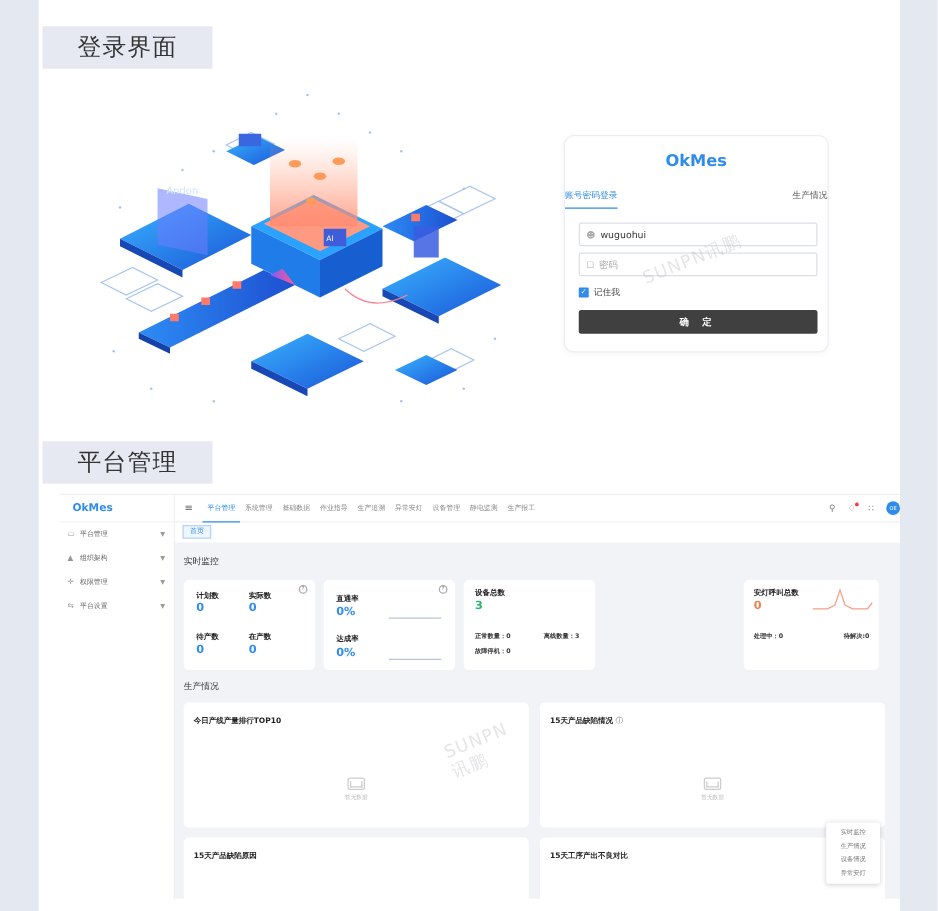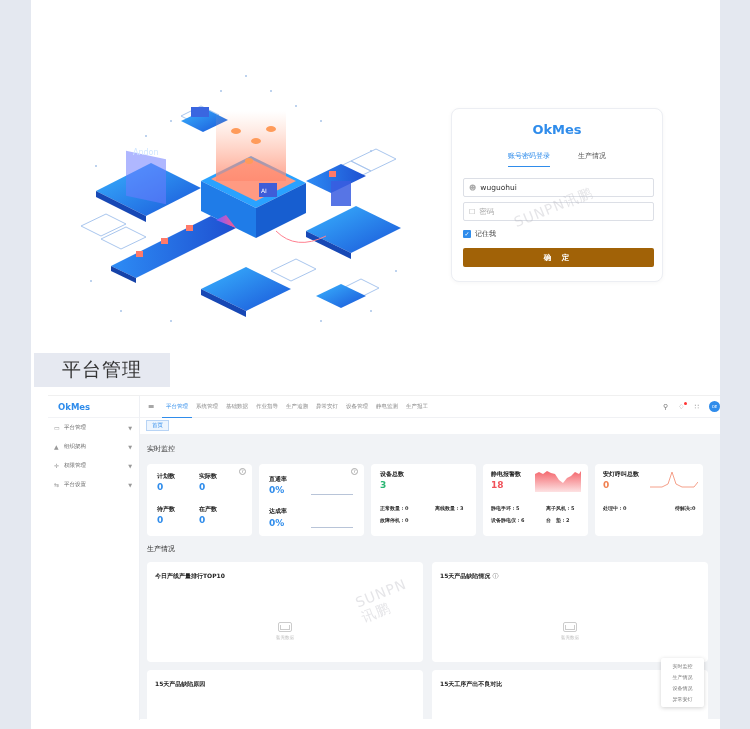--- a/index.html
+++ b/index.html
@@ -4,30 +4,30 @@
 <style>
 *{box-sizing:border-box;margin:0;padding:0}
 body{width:750px;height:729px;background:#e4e8f0;font-family:"DejaVu Sans","Liberation Sans",sans-serif;overflow:hidden;position:relative}
 .page{position:absolute;left:31px;top:0;width:689px;height:729px;background:#fff}
 .section-tag{position:absolute;left:3px;width:136px;height:34px;background:#e6e9f1;color:#333;font-size:19px;display:flex;align-items:center;justify-content:center;letter-spacing:1px}
 
 .illus{position:absolute;left:40px;top:71px;width:360px;height:260px}
 
 .login{position:absolute;left:420px;top:108px;width:212px;height:174px;border:1px solid #eceef3;border-radius:8px;background:#fff;box-shadow:0 1px 4px rgba(0,0,0,.04)}
 .login .brand{position:absolute;top:13px;width:100%;text-align:center;color:#2f8ceb;font-weight:bold;font-size:13px}
-.login .tabs{position:absolute;top:42px;left:0;width:100%;display:flex;justify-content:center;gap:28px;font-size:7px}
+.login .tabs{position:absolute;top:42px;left:0;width:100%;display:flex;justify-content:space-between;gap:28px;font-size:7px}
 .login .tab{padding-bottom:5px;color:#555;cursor:pointer}
 .login .tab.active{color:#2f8ceb;border-bottom:1.5px solid #2f8ceb}
 .login .field{position:absolute;left:11px;width:191px;height:19px;border:1px solid #dcdfe6;border-radius:2px;font-size:7.5px;display:flex;align-items:center;padding-left:5px;color:#333}
 .login .field .ico{color:#aaa;margin-right:4px;font-size:7px}
 .login .field input{border:none;outline:none;font-size:7.5px;width:160px;background:transparent;font-family:inherit;color:#333}
 .login .field input::placeholder{color:#aaa}
 .login .remember{position:absolute;left:11px;top:120px;font-size:7px;color:#444;display:flex;align-items:center;gap:4px}
 .login .cb{width:8px;height:8px;background:#2f8ceb;border-radius:1px;color:#fff;font-size:6px;line-height:8px;text-align:center}
-.login .submit{position:absolute;left:11px;top:139px;width:191px;height:19px;background:#a16207;color:#fff;font-size:7.5px;border:none;border-radius:2px;font-weight:bold;letter-spacing:4px;font-family:inherit}
+.login .submit{position:absolute;left:11px;top:139px;width:191px;height:19px;background:#404040;color:#fff;font-size:7.5px;border:none;border-radius:2px;font-weight:bold;letter-spacing:4px;font-family:inherit}
 .wm{position:absolute;color:rgba(180,180,190,.35);font-size:14px;transform:rotate(-22deg);letter-spacing:1px;pointer-events:none}
 
 .app{position:absolute;left:17px;top:395px;width:672px;height:324px;background:#fff;border-top:1px solid #f0f0f0}
 .sidebar{position:absolute;left:0;top:0;width:92px;height:324px;background:#fff;border-right:1px solid #eef0f4}
 .sidebar .logo{height:22px;display:flex;align-items:center;padding-left:10px;color:#2f8ceb;font-weight:bold;font-size:8.5px;border-bottom:1px solid #f2f3f6}
 .sidebar .item{height:19px;display:flex;align-items:center;padding-left:6px;font-size:5.5px;color:#666;position:relative;cursor:pointer}
 .sidebar .item .ic{width:10px;color:#999;font-size:6px}
 .sidebar .item .chev{position:absolute;right:7px;color:#999;font-size:5px}
 .topbar{position:absolute;left:92px;top:0;right:0;height:22px;border-bottom:1px solid #f0f1f4;display:flex;align-items:center;font-size:5.5px}
 .topbar .fold{width:22px;text-align:center;color:#555;font-size:8px}
@@ -52,20 +52,21 @@
 .empty .box{width:14px;height:10px;border:1px solid #ccc;border-radius:2px;margin:0 auto 3px;position:relative}
 .empty .box:before{content:"";position:absolute;left:1px;right:1px;top:2px;height:4px;border-bottom:1px solid #ccc;border-left:1px solid #ccc;border-right:1px solid #ccc;transform:skewX(0)}
 .anchor{position:absolute;left:630px;top:658px;width:43px;height:49px;background:#fff;box-shadow:0 1px 4px rgba(0,0,0,.18);border-radius:2px;padding-top:3px}
 .anchor div{font-size:5px;color:#777;text-align:center;height:11px;line-height:11px;cursor:pointer}
 </style>
 </head>
 <body>
 
 <div class="page">
 
+  <div class="section-tag" style="top:21px">登录界面</div>
 
   <div class="illus">
     <svg width="360" height="260" viewBox="0 0 360 260">
       <defs>
         <linearGradient id="pl" x1="0" y1="0" x2="1" y2="1">
             <stop offset="0" stop-color="#39b4ff"></stop>
             <stop offset="1" stop-color="#1a55d8"></stop>
           </linearGradient>
         <linearGradient id="belt" x1="0" y1="0" x2="1" y2="0">
             <stop offset="0" stop-color="#2d8cf5"></stop>
@@ -251,37 +252,20 @@
       </div>
 
       <div class="card" style="left:231px;top:30px;width:105px;height:72px">
         <span class="lbl" style="left:9px;top:6px">设备总数</span>
         <span class="val" style="left:9px;top:16px;color:#2bb673">3</span>
         <span class="sm" style="left:9px;top:41px">正常数量：0</span>
         <span class="sm" style="left:64px;top:41px">离线数量：3</span>
         <span class="sm" style="left:9px;top:53px">故障停机：0</span>
       </div>
 
-      <div class="card" style="left:343px;top:30px;width:105px;height:72px">
-        <span class="lbl" style="left:8px;top:6px">静电报警数</span>
-        <span class="val" style="left:8px;top:16px;color:#f0525a">18</span>
-        <svg style="position:absolute;left:52px;top:4px" width="46" height="24">
-          <defs>
-              <linearGradient id="rg" x1="0" y1="0" x2="0" y2="1">
-                <stop offset="0" stop-color="#f4666c"></stop>
-                <stop offset="1" stop-color="#fde2e3"></stop>
-              </linearGradient>
-            </defs>
-          <path d="M0 6 L4 4 L8 6 L12 3 L16 5 L20 6 L24 12 L28 15 L32 10 L36 8 L40 4 L44 6 L46 3 L46 24 L0 24 Z" fill="url(#rg)"></path>
-        </svg>
-        <span class="sm" style="left:8px;top:41px">静电手环：5</span>
-        <span class="sm" style="left:63px;top:41px">离子风机：5</span>
-        <span class="sm" style="left:8px;top:53px">设备静电仪：6</span>
-        <span class="sm" style="left:63px;top:53px">台　垫：2</span>
-      </div>
 
       <div class="card" style="left:455px;top:30px;width:108px;height:72px">
         <span class="lbl" style="left:8px;top:6px">安灯呼叫总数</span>
         <span class="val" style="left:8px;top:16px;color:#f08050">0</span>
         <svg style="position:absolute;left:55px;top:6px" width="48" height="20">
           <path d="M0 17 L12 17 L18 14 L22 2 L26 14 L32 17 L44 17 L48 12" fill="none" stroke="#f5a08a" stroke-width="1"></path>
         </svg>
         <span class="sm" style="left:8px;top:41px">处理中：0</span>
         <span class="sm" style="left:80px;top:41px">待解决:0</span>
       </div>

